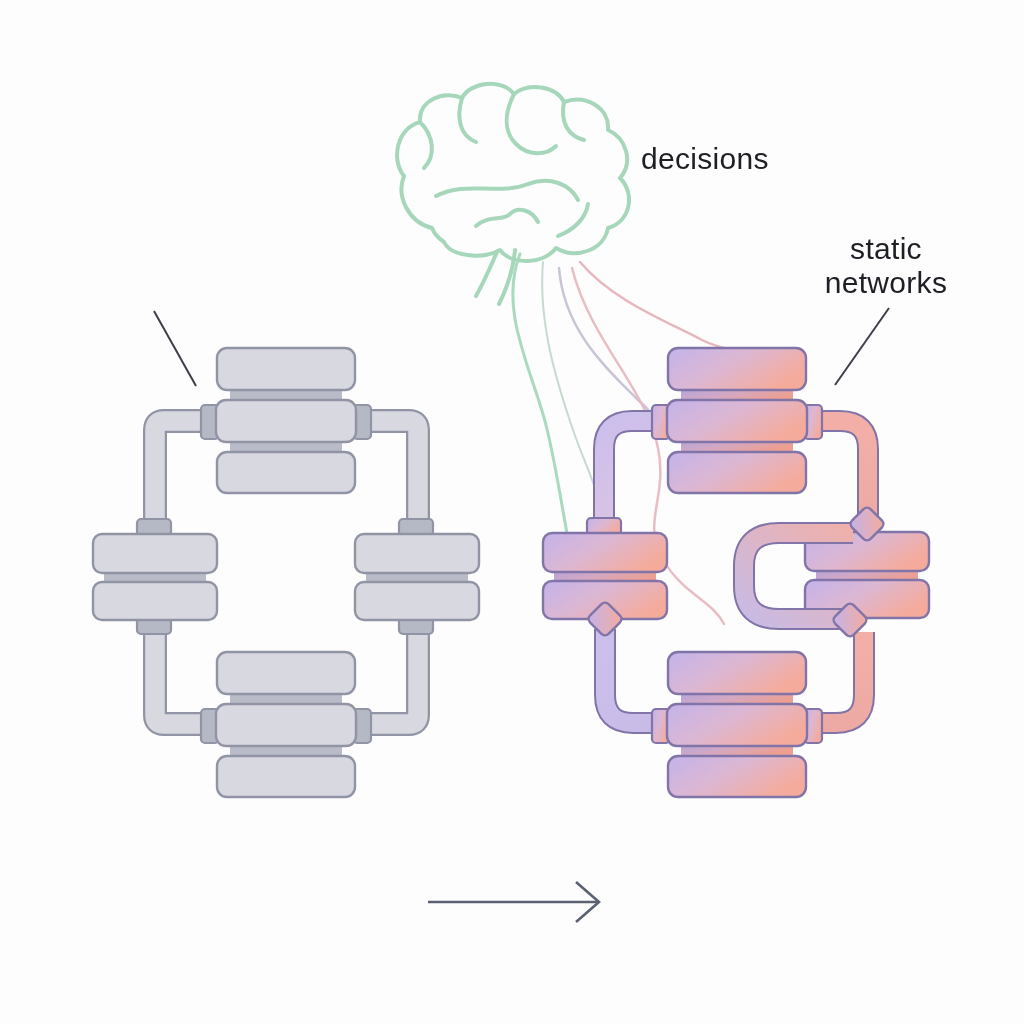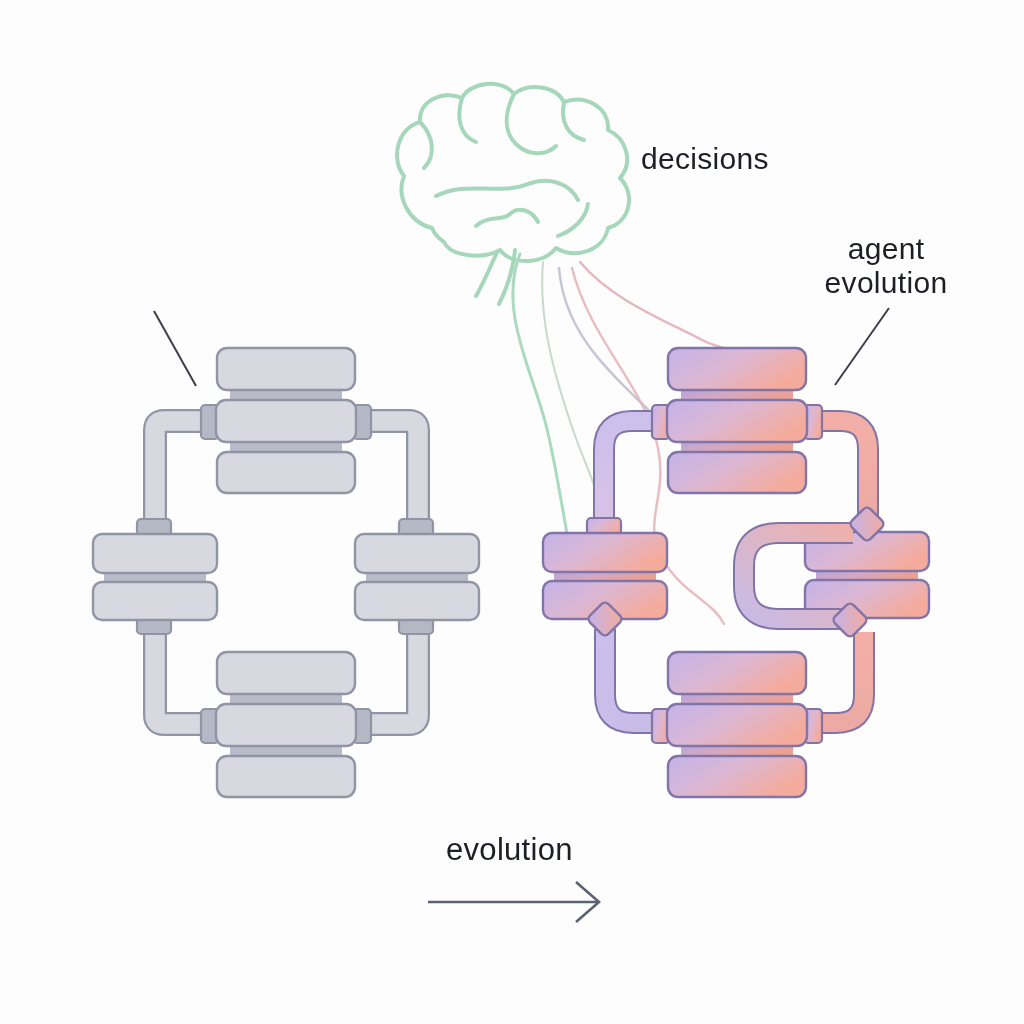--- a/index.html
+++ b/index.html
@@ -210,16 +210,15 @@
 
   <path class="pointer" d="M 154 311 L 196 386"></path>
   <path class="pointer" d="M 889 308 L 835 385"></path>
   <g>
     <path class="arrow" d="M 428 902 H 597"></path>
     <path class="arrow" d="M 576 882 L 599 902 L 576 922"></path>
   </g>
 </svg>
 
 <div class="label" style="left:641px;top:142px;">decisions</div>
-<div class="label center" style="left:806px;top:232px;width:160px;">agent evolution</div>
-<div class="label" style="left:446px;top:833px;font-size:31px;">evolution</div>
+<div class="label center" style="left:806px;top:232px;width:160px;">static networks</div>
 
 </div>
 
 </body></html>

